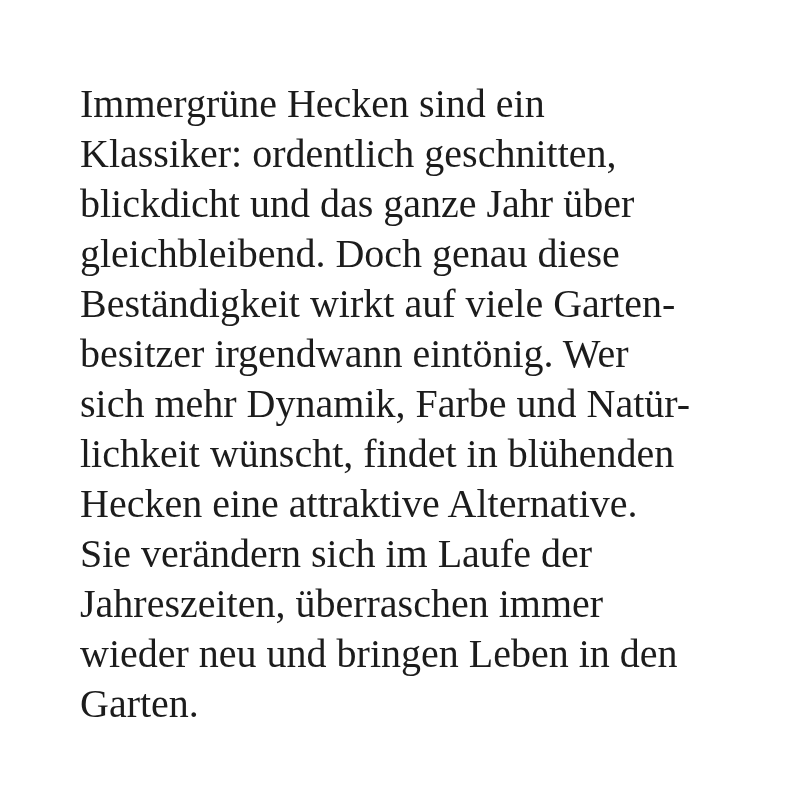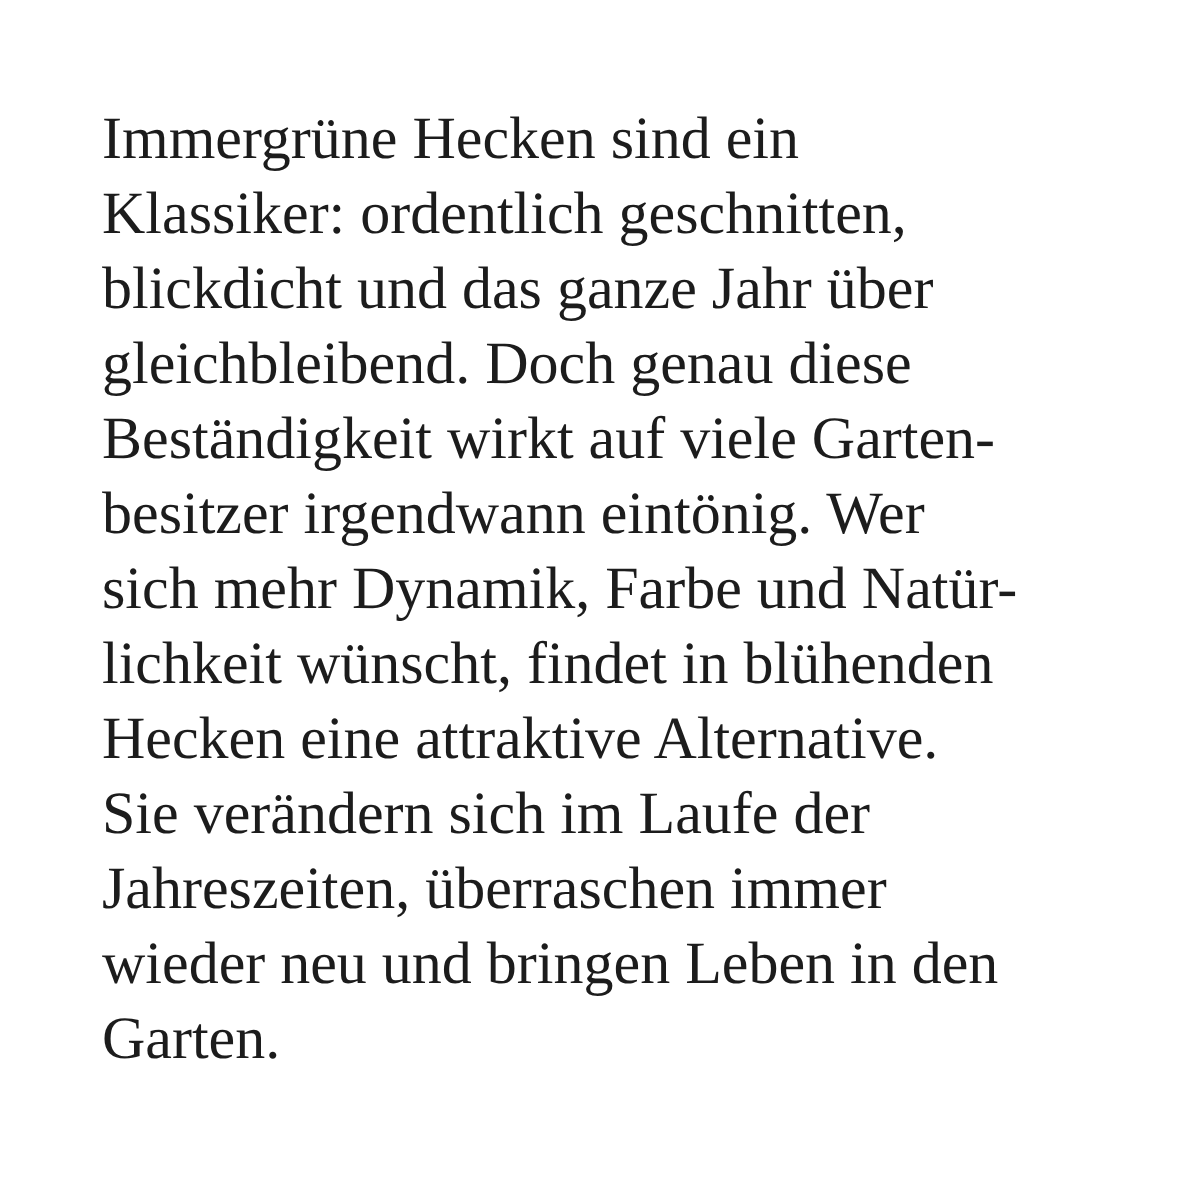--- a/index.html
+++ b/index.html
@@ -16,21 +16,21 @@
     position: relative;
     width: 801px;
     height: 801px;
     background: #ffffff;
   }
   .body-text {
     position: absolute;
     left: 64px;
     top: 63px;
     width: 700px;
-    margin: 4px;
+    margin: 16px;
     font-family: "Liberation Serif", serif;
     font-size: 40px;
     line-height: 50px;
     font-weight: 400;
     color: #1c1c1c;
     white-space: pre-line;
     letter-spacing: 0px;
   }
 </style>
 </head>

